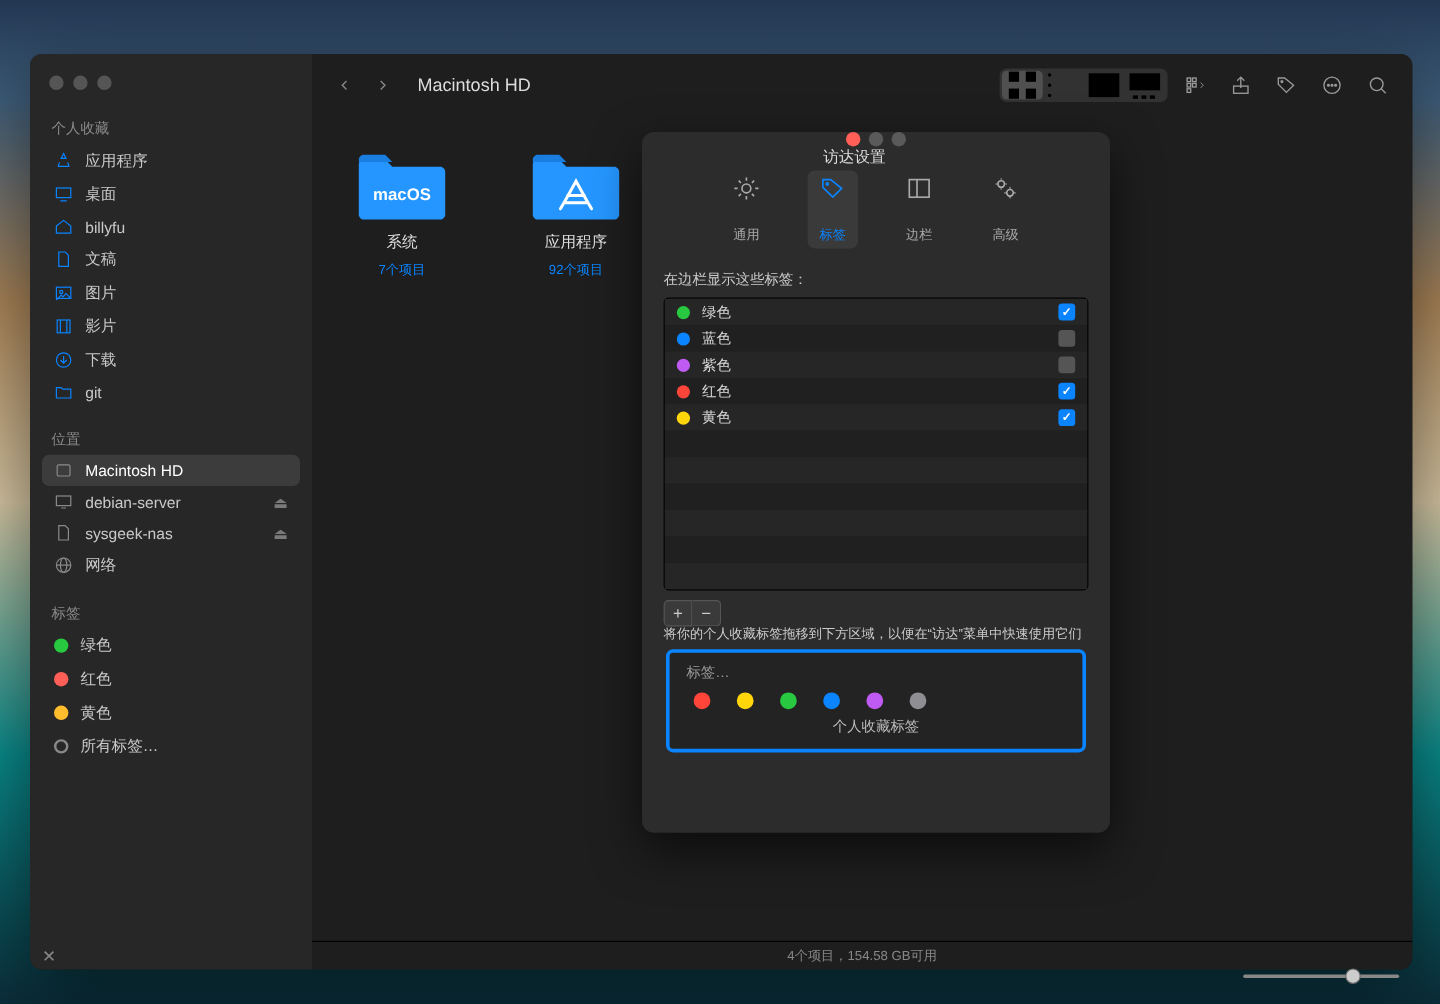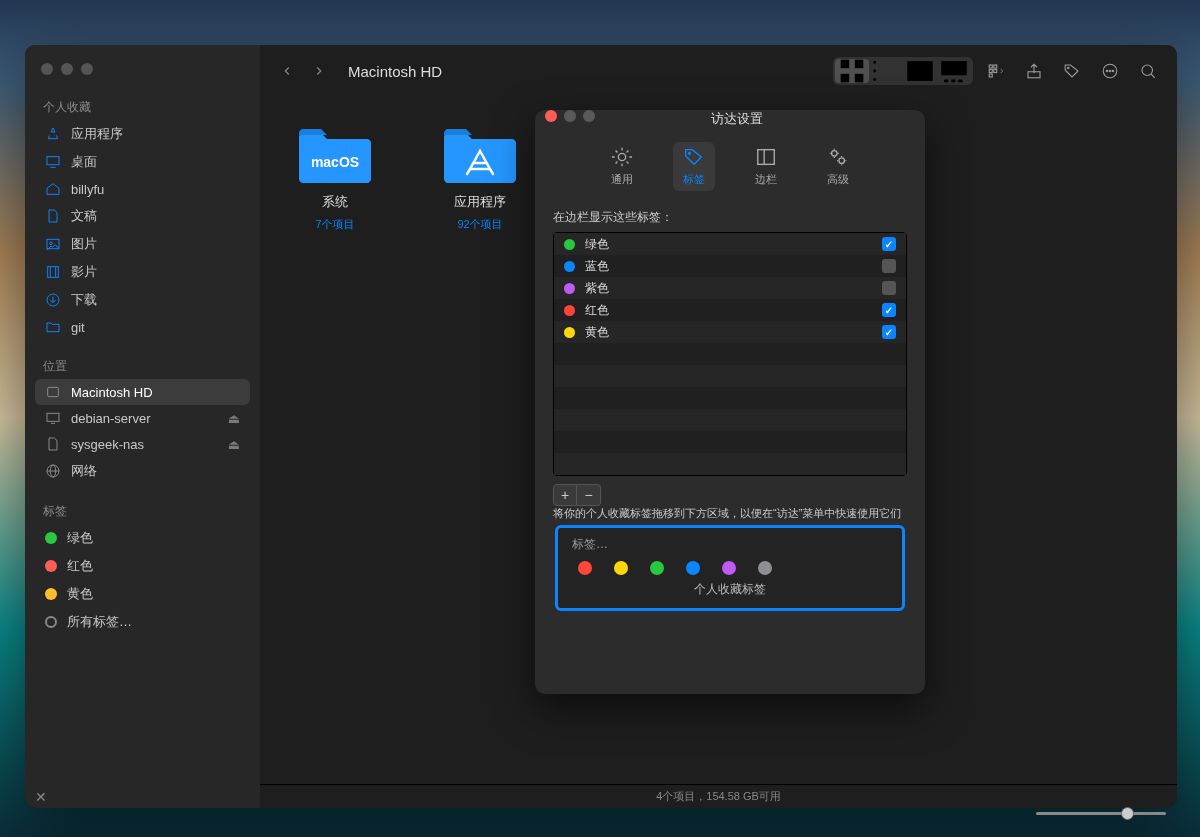--- a/index.html
+++ b/index.html
@@ -34,25 +34,25 @@
 .grid { display:flex; gap:35px; }
 .fitem { display:flex; flex-direction:column; align-items:center; gap:6px; width:110px; }
 .folder { width:80px; height:64px; position:relative; }
 .folder svg { width:100%; height:100%; }
 .fname { color:#ddd; font-size:13px; }
 .fsub { color:#0a84ff; font-size:11px; }
 .status { height:24px; display:flex; align-items:center; justify-content:center; font-size:11px; color:#888; border-top:1px solid #000; }
 .status .x { position:absolute; left:10px; color:#888; font-size:14px; }
 
 .pref { position:absolute; top:110px; left:535px; width:390px; height:584px; background:#2c2c2c; border-radius:10px; box-shadow:0 15px 40px rgba(0,0,0,.6); display:flex; flex-direction:column; overflow:hidden; }
-.pref .hdr { height:26px; display:flex; align-items:flex-start; padding:0 10px; }
+.pref .hdr { height:26px; display:flex; align-items:center; padding:0 10px;flex-direction:column; }
 .pref .hdr .tbtn.r{background:#ff5f57}.pref .hdr .tbtn.y{background:#5a5a5a}.pref .hdr .tbtn.g{background:#5a5a5a}
 .pref .ptitle { flex:1; text-align:center; color:#ddd; font-size:13px; font-weight:500; margin-left:-36px; }
 .pref .tabs { display:flex; justify-content:center; gap:30px; padding:6px 0 10px; }
-.ptab { display:flex; flex-direction:column; align-items:center; gap:4px; color:#aaa; font-size:11px; padding:4px 10px; border-radius:6px; }
+.ptab { display:flex; flex-direction:column; align-items:center; gap:20px; color:#aaa; font-size:11px; padding:4px 10px; border-radius:6px; }
 .ptab.act { color:#0a84ff; background:#3a3a3a; }
 .ptab svg{width:22px;height:22px;stroke:currentColor;fill:none;stroke-width:1.5;}
 .pbody { padding:8px 18px 0; flex:1; overflow:hidden; display:flex; flex-direction:column; }
 .plabel { color:#ccc; font-size:12px; margin-bottom:6px; }
 .taglist { background:#232323; border:1px solid #000; border-radius:4px; }
 .tagrow { display:flex; align-items:center; padding:4px 10px; height:22px; color:#ddd; font-size:12px; gap:10px; }
 .tagrow:nth-child(odd){background:#262626}.tagrow:nth-child(even){background:#202020}
 .tagrow .chk { margin-left:auto; width:14px; height:14px; border-radius:3px; display:flex; align-items:center; justify-content:center; }
 .chk.on { background:#0a84ff; }
 .chk.off { background:#555; }

